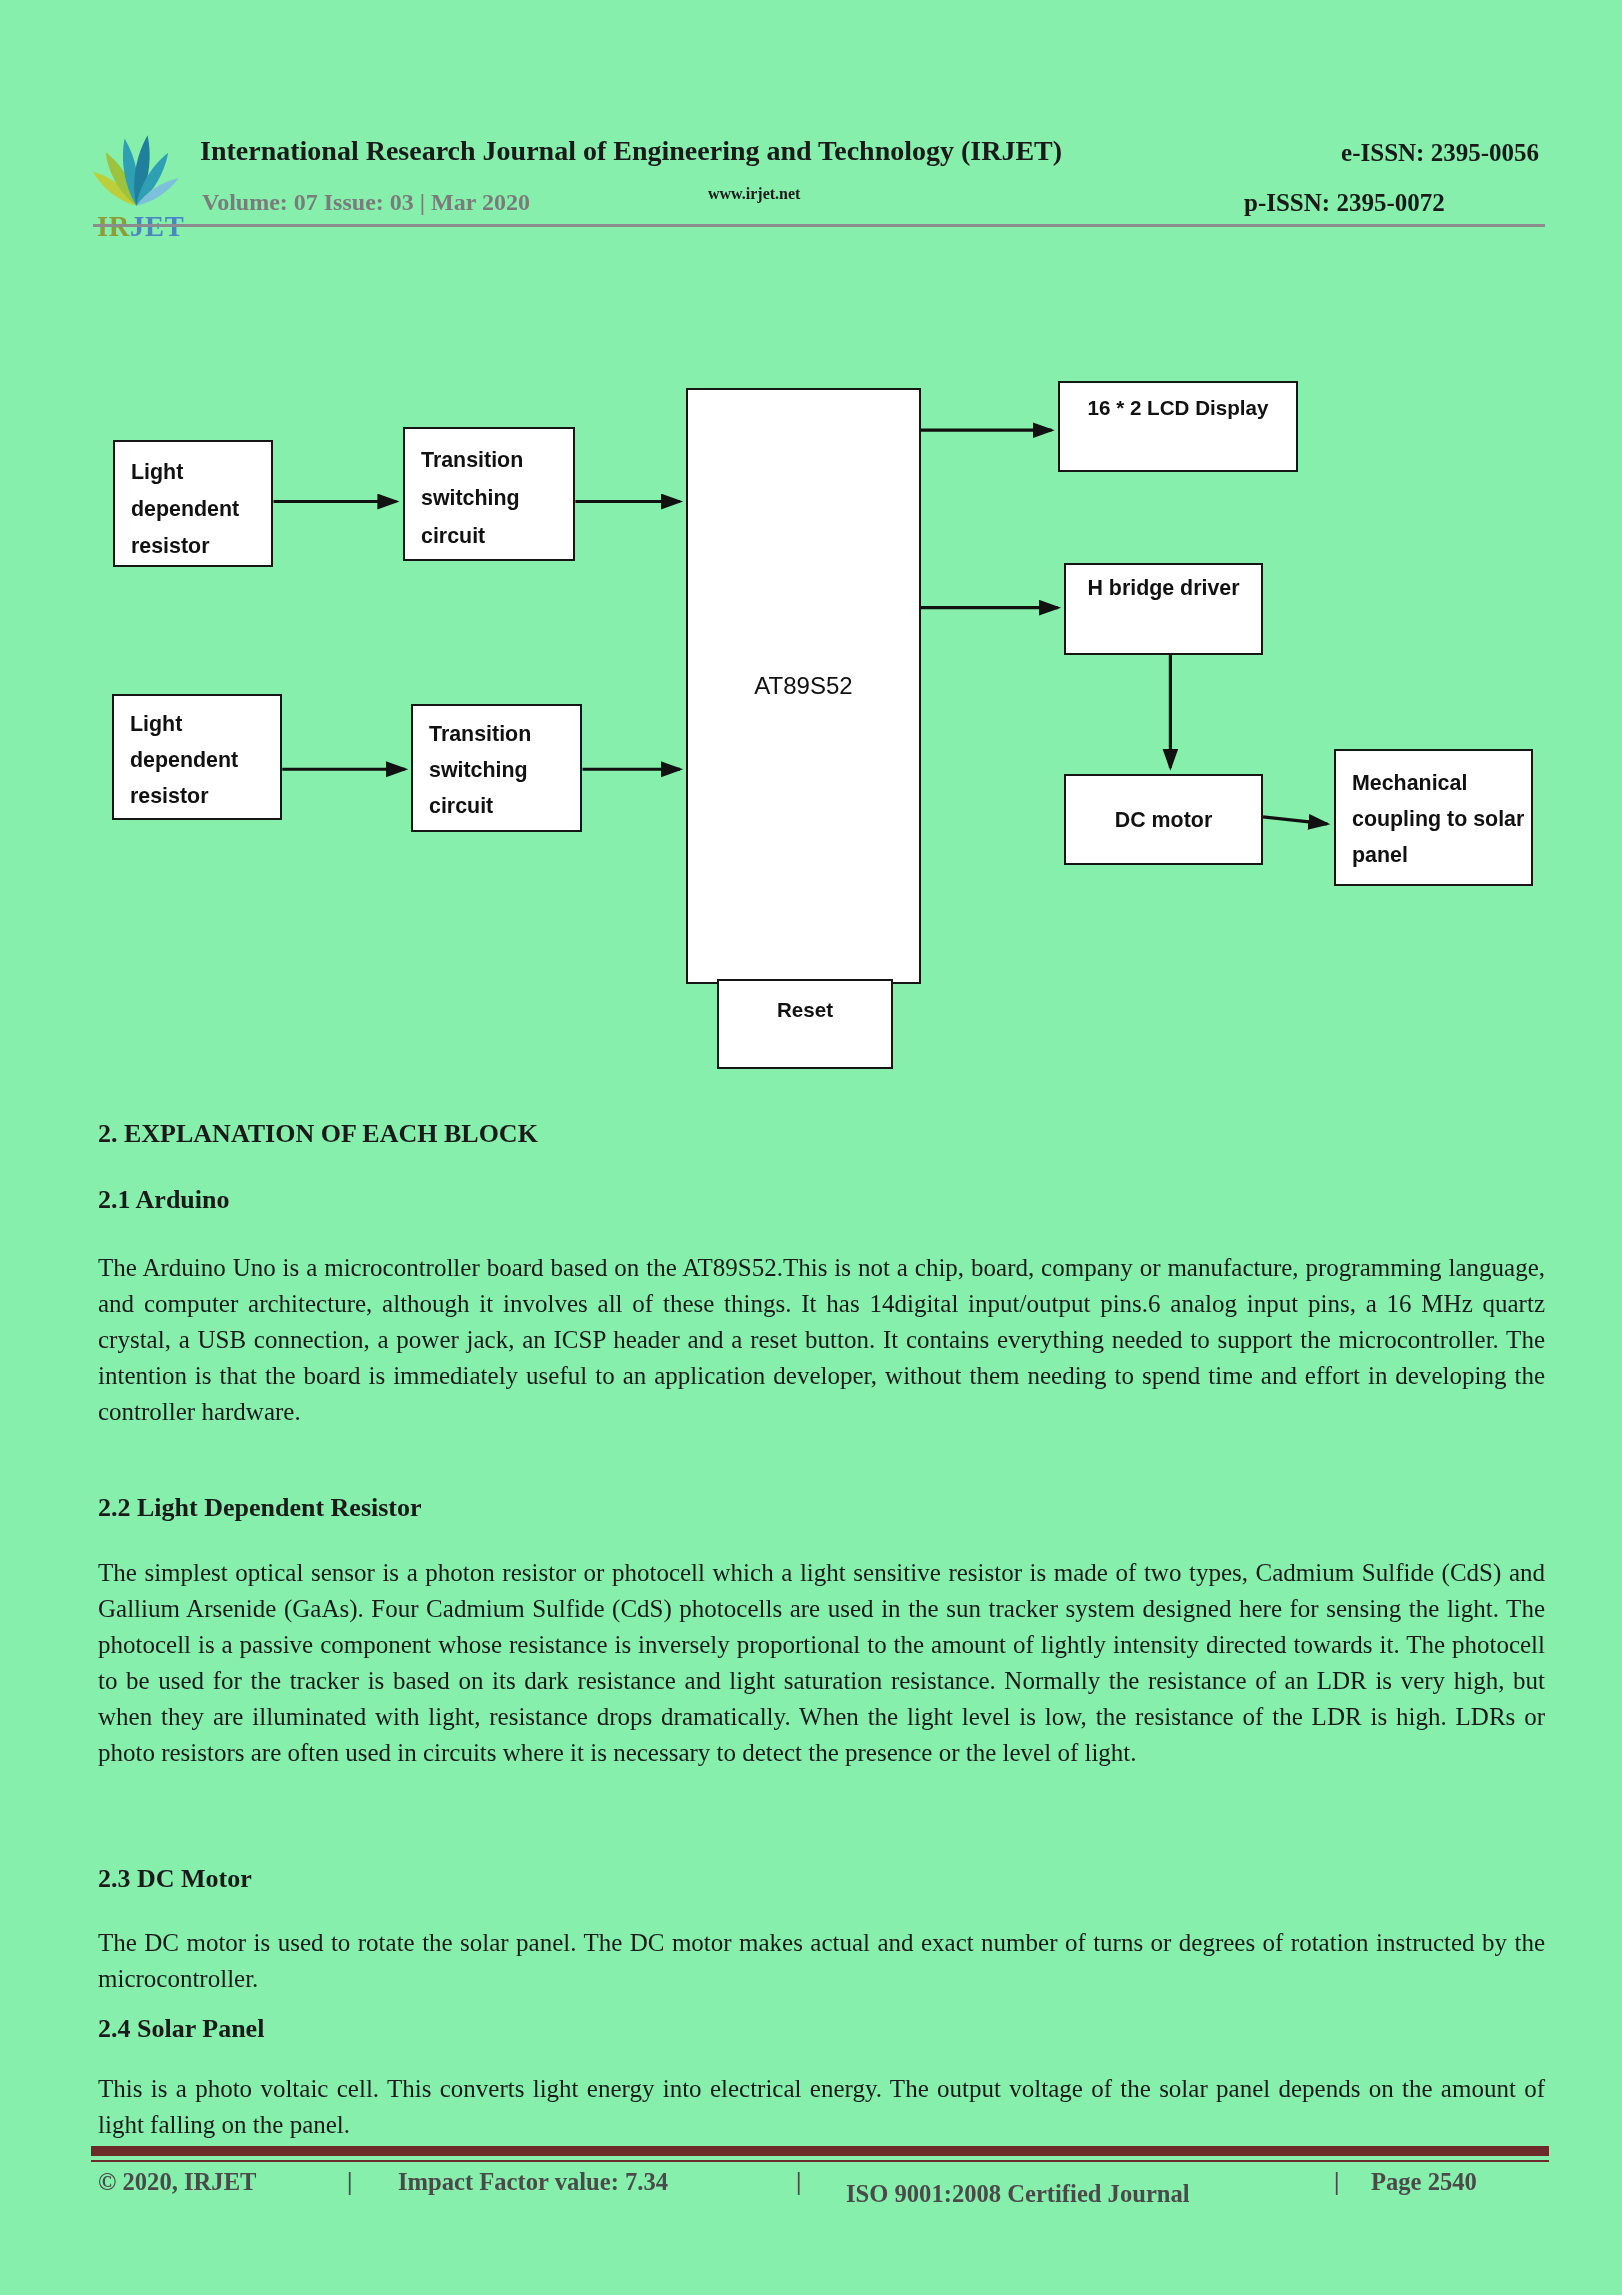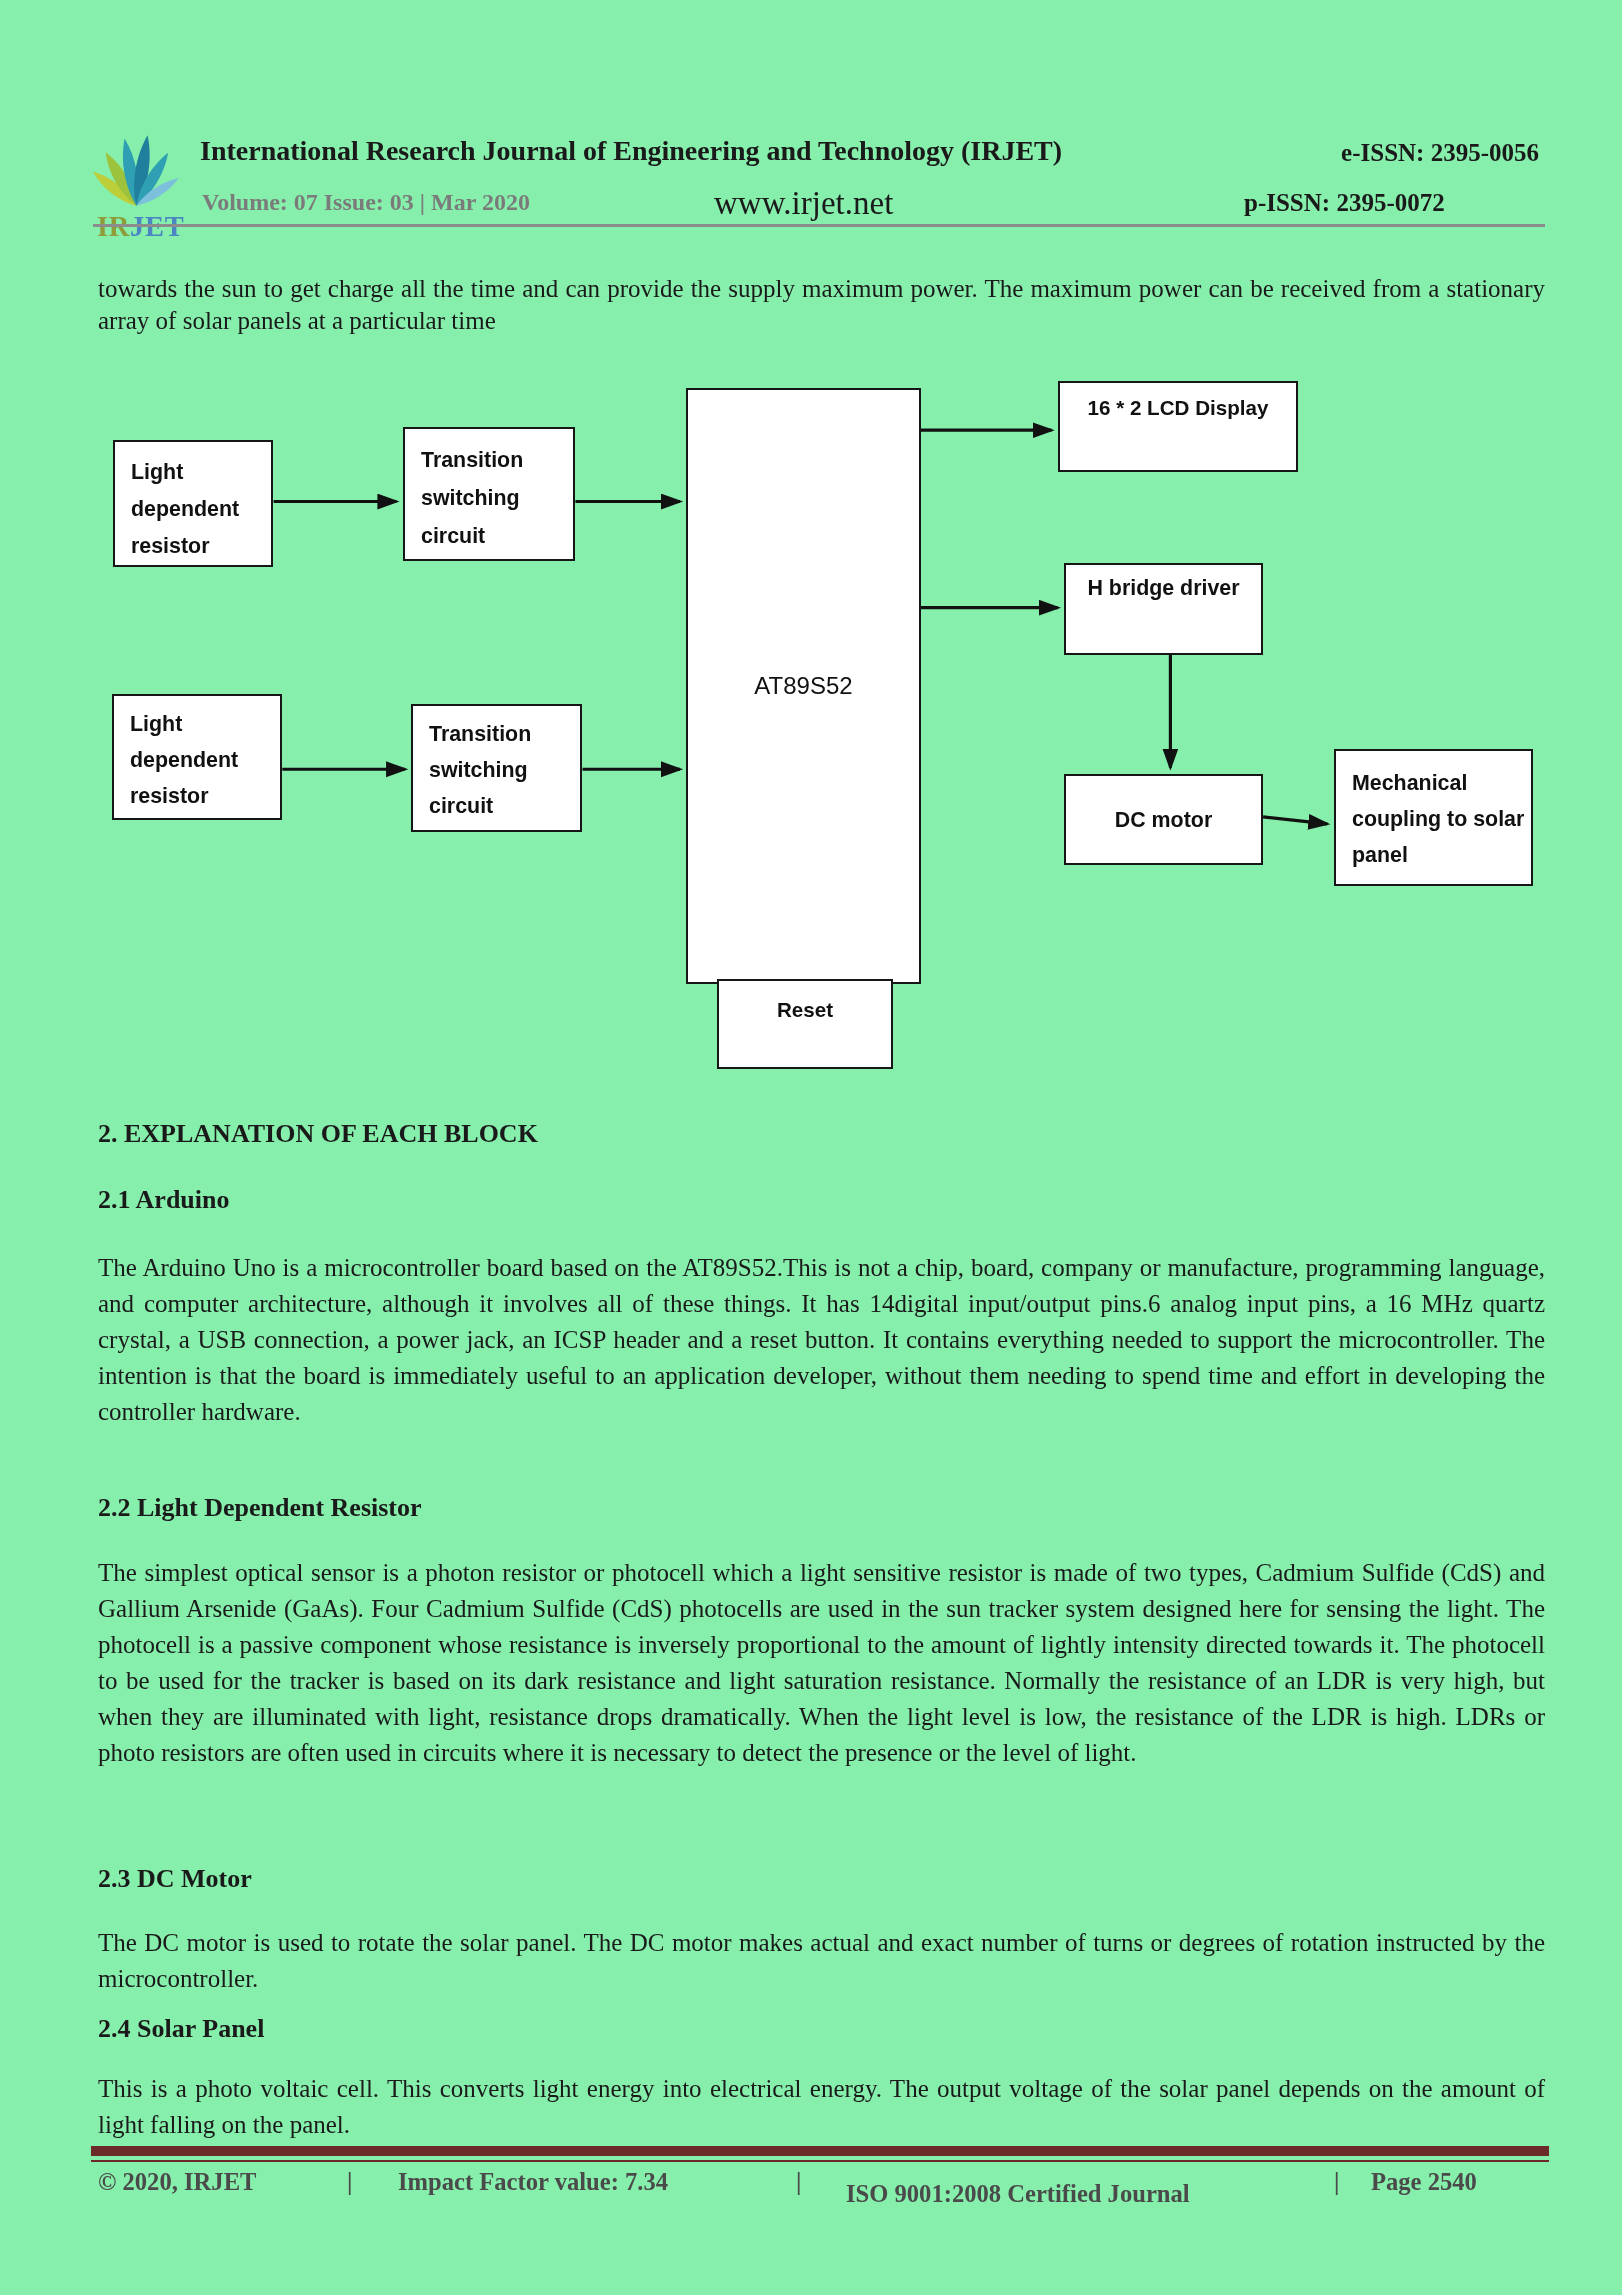--- a/index.html
+++ b/index.html
@@ -4,21 +4,21 @@
 <style>
   html,body{margin:0;padding:0;}
   body{width:1623px;height:2295px;background:#ffffff;font-family:"Liberation Serif",serif;}
   .page{position:relative;width:1623px;height:2295px;background:#86efac;overflow:hidden;color:#1a1a1a;}
   .abs{position:absolute;}
 
   
   .jtitle{left:200px;top:135px;font-size:28px;font-weight:bold;white-space:nowrap;}
   .eissn{left:1244px;top:139px;width:295px;text-align:right;font-size:25px;font-weight:bold;}
   .vol{left:202px;top:189px;font-size:24px;font-weight:bold;color:var(--volume_gray);white-space:nowrap;}
-  .site{left:708px;top:185px;font-size:33px;font-weight:normal;margin-left:6px;}
+  .site{left:708px;top:185px;font-size:16px;font-weight:bold;}
   .pissn{left:1244px;top:189px;width:295px;font-size:25px;font-weight:bold;}
   .hrule{left:93px;top:224px;width:1452px;height:3.2px;background:var(--header_rule);}
 
   
   .body{left:98px;width:1447px;font-size:25px;line-height:36px;text-align:justify;margin:0;}
   .intro{top:273px;line-height:32px;}
   .h1{left:98px;font-size:26px;font-weight:bold;white-space:nowrap;margin:0;}
 
   
   .dgbox{position:absolute;background:#fff;border:2.4px solid #161616;box-sizing:border-box;
@@ -57,21 +57,20 @@
     <text class="logo-text" x="30" y="140"><tspan class="logo-ir">IR</tspan><tspan class="logo-jet">JET</tspan></text>
   </svg>
 
   <div class="abs jtitle">International Research Journal of Engineering and Technology (IRJET)</div>
   <div class="abs eissn">e-ISSN: 2395-0056</div>
   <div class="abs vol">Volume: 07 Issue: 03 | Mar 2020</div>
   <div class="abs site">www.irjet.net</div>
   <div class="abs pissn">p-ISSN: 2395-0072</div>
   <div class="abs hrule"></div>
 
-  <p class="abs body intro">towards the sun to get charge all the time and can provide the supply maximum power. The maximum power can be received from a stationary array of solar panels at a particular time</p>
 
   <div>
     <svg class="arrows" width="1623" height="1125" viewBox="0 0 2048 1420">
       <defs>
         <marker id="ah" markerWidth="8" markerHeight="6" refX="6" refY="2.5" orient="auto" markerUnits="strokeWidth">
           <path d="M0,0 L7,2.5 L0,5 Z" fill="#111"></path>
         </marker>
       </defs>
       <line x1="345" y1="633" x2="500" y2="633" marker-end="url(#ah)"></line>
       <line x1="726" y1="633" x2="858" y2="633" marker-end="url(#ah)"></line>

